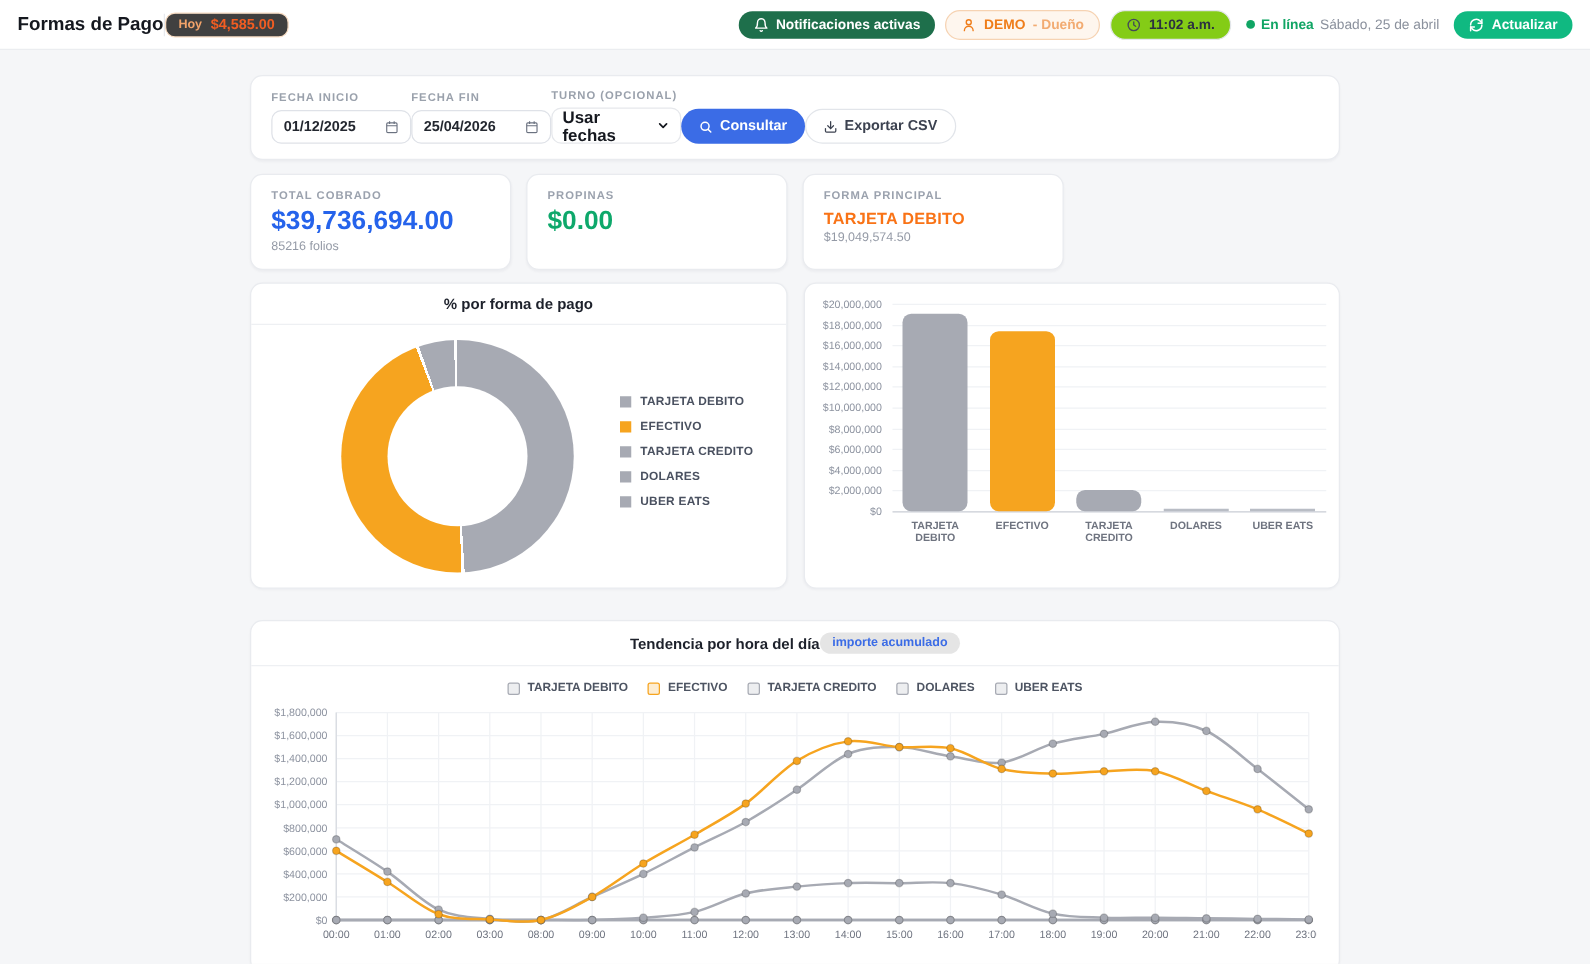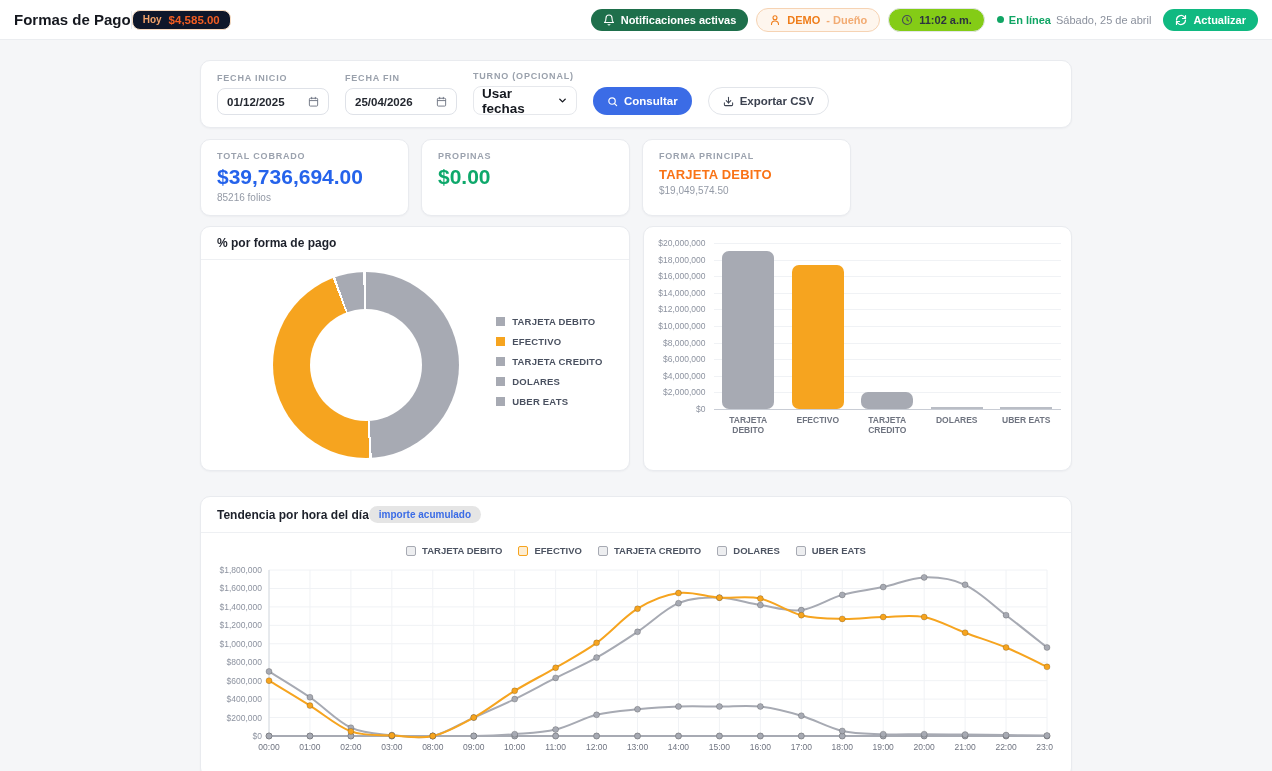--- a/index.html
+++ b/index.html
@@ -5,21 +5,21 @@
   * { box-sizing: border-box; margin: 0; padding: 0; }
   html,body { width:1272px; height:771px; overflow:hidden; }
   body { background:#f5f6f8; font-family:"Liberation Sans", sans-serif; color:#1c2028; }
 
   
   .topbar { height:40px; background:#fff; border-bottom:1px solid #ebedf0;
             display:flex; align-items:center; padding:0 14px; gap:0; }
   .topbar-title { font-size:15px; font-weight:800; color:#15181f; }
   .v-div { width:1px; height:18px; background:#e7e9ed; }
   .today-badge { display:flex; align-items:center; gap:7px; border:1px solid #f8dcc2;
-                 background:#0f172a; border-radius:8px; padding:3px 10px; }
+                 background:#404040; border-radius:8px; padding:3px 10px; }
   .today-label { font-size:10px; font-weight:700; color:#f2a36a; }
   .today-amount { font-size:11.5px; font-weight:800; color:#f25d22; }
   .topbar-right { margin-left:auto; display:flex; align-items:center; gap:8px; }
   .pill { display:inline-flex; align-items:center; gap:6px; border-radius:16px;
           font-size:11px; padding:5px 12px; white-space:nowrap; border:none; cursor:pointer; }
   .pill-notif { background:#1e6f4b; color:#fff; font-weight:800; }
   .pill-user  { background:#fef6ee; border:1px solid #f6d3b3; cursor:default; }
   .pill-user .u-name { color:#ef7d1a; font-weight:800; }
   .pill-user .u-role { color:#f2ab72; font-weight:600; }
   .pill-time  { background:#84cc16; border:1px solid #e3e6ea; color:#2c3240; font-weight:700; cursor:default; }
@@ -30,21 +30,21 @@
   .pill-refresh { background:#10b981; color:#fff; font-weight:800; }
   .icon { display:inline-flex; flex:none; }
   .icon svg { display:block; }
 
   
   .container { width:872px; margin:20px auto 0; }
   .card { background:#fff; border:1px solid #e9ebef; border-radius:10px;
           box-shadow:0 1px 2px rgba(16,24,40,.04); }
 
   
-  .filter-card { padding:10px 16px 12px; display:flex; align-items:flex-end; gap:16px; }
+  .filter-card { padding:10px 16px 12px; display:flex; align-items:flex-end; }
   .field-label { font-size:9px; font-weight:700; letter-spacing:.8px; color:#9aa1ac; margin-bottom:5px; }
   .date-input { width:112px; height:27px; border:1.5px solid #dfe2e8; border-radius:8px;
                 display:flex; align-items:center; justify-content:space-between;
                 padding:0 9px; font-size:11.5px; font-weight:700; color:#23272f; cursor:text; }
   .select-input { width:104px; height:29px; border:1px solid #e6e8ec; border-radius:8px;
                   display:flex; align-items:center; justify-content:space-between;
                   padding:0 8px; font-size:13.5px; font-weight:700; color:#15181f; cursor:pointer; background:#fff; }
   .btn { display:inline-flex; align-items:center; gap:6px; height:28px; border-radius:16px;
          padding:0 14px; font-size:11.5px; font-weight:800; cursor:pointer; border:none;
          font-family:"Liberation Sans",sans-serif; }
@@ -54,21 +54,21 @@
   
   .stats-row { display:grid; grid-template-columns:repeat(4,1fr); gap:12px; margin-top:11px; }
   .stat-card { padding:11px 16px; min-height:65px; }
   .stat-label { font-size:9px; font-weight:700; letter-spacing:.8px; color:#9ba2ae; }
   .stat-value { font-size:21px; font-weight:800; margin-top:4px; }
   .stat-value--sm { font-size:13px; margin-top:6px; letter-spacing:.2px; }
   .stat-sub { font-size:10px; color:#949aa6; margin-top:3px; min-height:12px; }
 
   
   .charts-row { display:grid; grid-template-columns:1fr 1fr; gap:13px; margin-top:10px; }
-  .chart-card-header { display:flex; align-items:center; justify-content:flex-start;
+  .chart-card-header { display:flex; align-items:center; justify-content:center;
                        padding:9px 16px; border-bottom:1px solid #eef0f3; }
   .chart-title { font-size:12px; font-weight:800; color:#1d212b; }
   .chart-body { position:relative; height:210px; }
 
   
   .donut { position:absolute; left:72px; top:12px; width:186px; height:186px; border-radius:50%; }
   .donut-hole { position:absolute; left:50%; top:50%; width:112px; height:112px;
                 transform:translate(-50%,-50%); background:#fff; border-radius:50%; }
   .donut-legend { position:absolute; right:26px; top:56px; display:flex; flex-direction:column; gap:9px; }
   .dleg-item { display:flex; align-items:center; gap:7px; cursor:pointer; }

